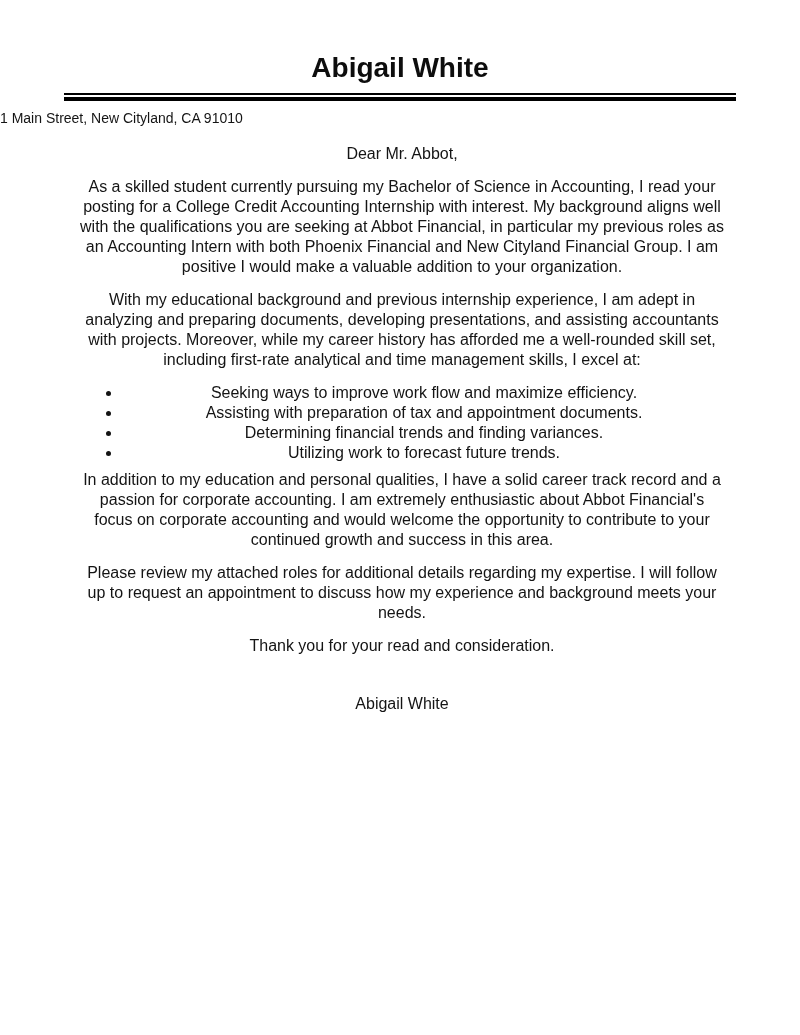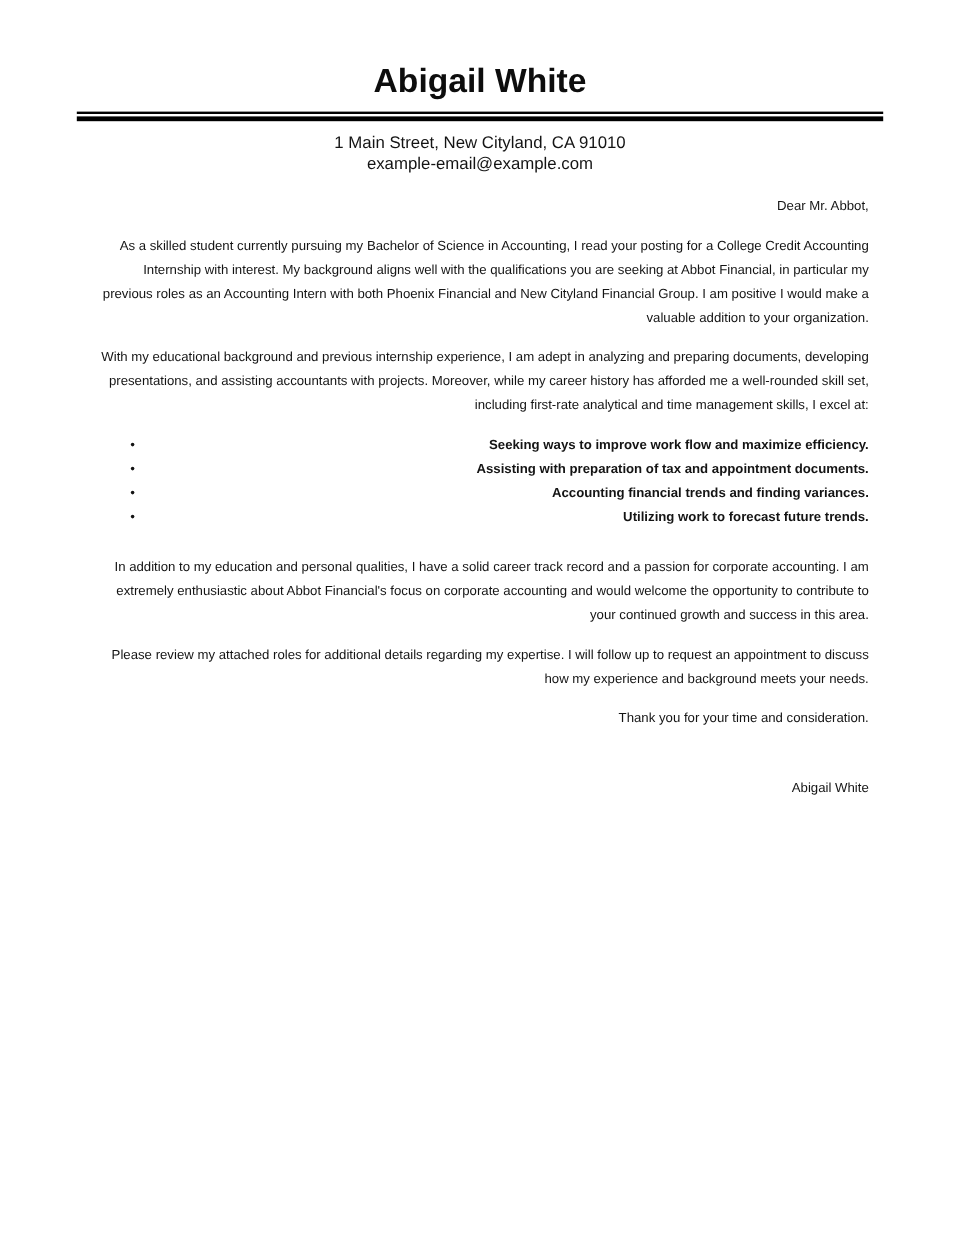--- a/index.html
+++ b/index.html
@@ -34,38 +34,36 @@
     height: 2px;
     background: #000000;
     margin-bottom: 2px;
   }
   .rule-bottom {
     height: 4px;
     background: #000000;
   }
   .contact {
     margin-top: 8px;
-    text-align: center;
     font-size: 14px;
     line-height: 18px;
   }
   .letter-body {
     margin: 17px 76px 0 80px;
-    font-size: 11px;
+    font-size: 16px;
     line-height: 20px;
-    text-align: right;
+    text-align: center;
   }
   .letter-body p {
     margin: 0 0 13px 0;
   }
   ul.skills {
-    margin: 8px 0 22px 0;
+    margin: 8px 0 7px 0;
     padding-left: 42px;
     list-style-type: disc;
-    font-weight: bold;
   }
   ul.skills li {
     line-height: 20px;
     padding-left: 2px;
   }
   .signoff {
     margin-bottom: 0;
   }
   .signature {
     margin-top: 38px !important;
@@ -78,42 +76,41 @@
 
   <h1 class="title">Abigail White</h1>
 
   <div class="rule">
     <div class="rule-top"></div>
     <div class="rule-bottom"></div>
   </div>
 
   <div class="contact">
     <div>1 Main Street, New Cityland, CA 91010</div>
-    <div>example-email@example.com</div>
   </div>
 
   <div class="letter-body">
 
     <p>Dear Mr. Abbot,</p>
 
     <p>As a skilled student currently pursuing my Bachelor of Science in Accounting, I read your posting for a College Credit Accounting Internship with interest. My background aligns well with the qualifications you are seeking at Abbot Financial, in particular my previous roles as an Accounting Intern with both Phoenix Financial and New Cityland Financial Group. I am positive I would make a valuable addition to your organization.</p>
 
     <p>With my educational background and previous internship experience, I am adept in analyzing and preparing documents, developing presentations, and assisting accountants with projects. Moreover, while my career history has afforded me a well-rounded skill set, including first-rate analytical and time management skills, I excel at:</p>
 
     <ul class="skills">
       <li>Seeking ways to improve work flow and maximize efficiency.</li>
       <li>Assisting with preparation of tax and appointment documents.</li>
-      <li>Accounting financial trends and finding variances.</li>
+      <li>Determining financial trends and finding variances.</li>
       <li>Utilizing work to forecast future trends.</li>
     </ul>
 
     <p>In addition to my education and personal qualities, I have a solid career track record and a passion for corporate accounting. I am extremely enthusiastic about Abbot Financial's focus on corporate accounting and would welcome the opportunity to contribute to your continued growth and success in this area.</p>
 
     <p>Please review my attached roles for additional details regarding my expertise. I will follow up to request an appointment to discuss how my experience and background meets your needs.</p>
 
-    <p>Thank you for your time and consideration.</p>
+    <p>Thank you for your read and consideration.</p>
 
 
     <p class="signature">Abigail White</p>
 
   </div>
 
 </div>
 
 </body></html>

